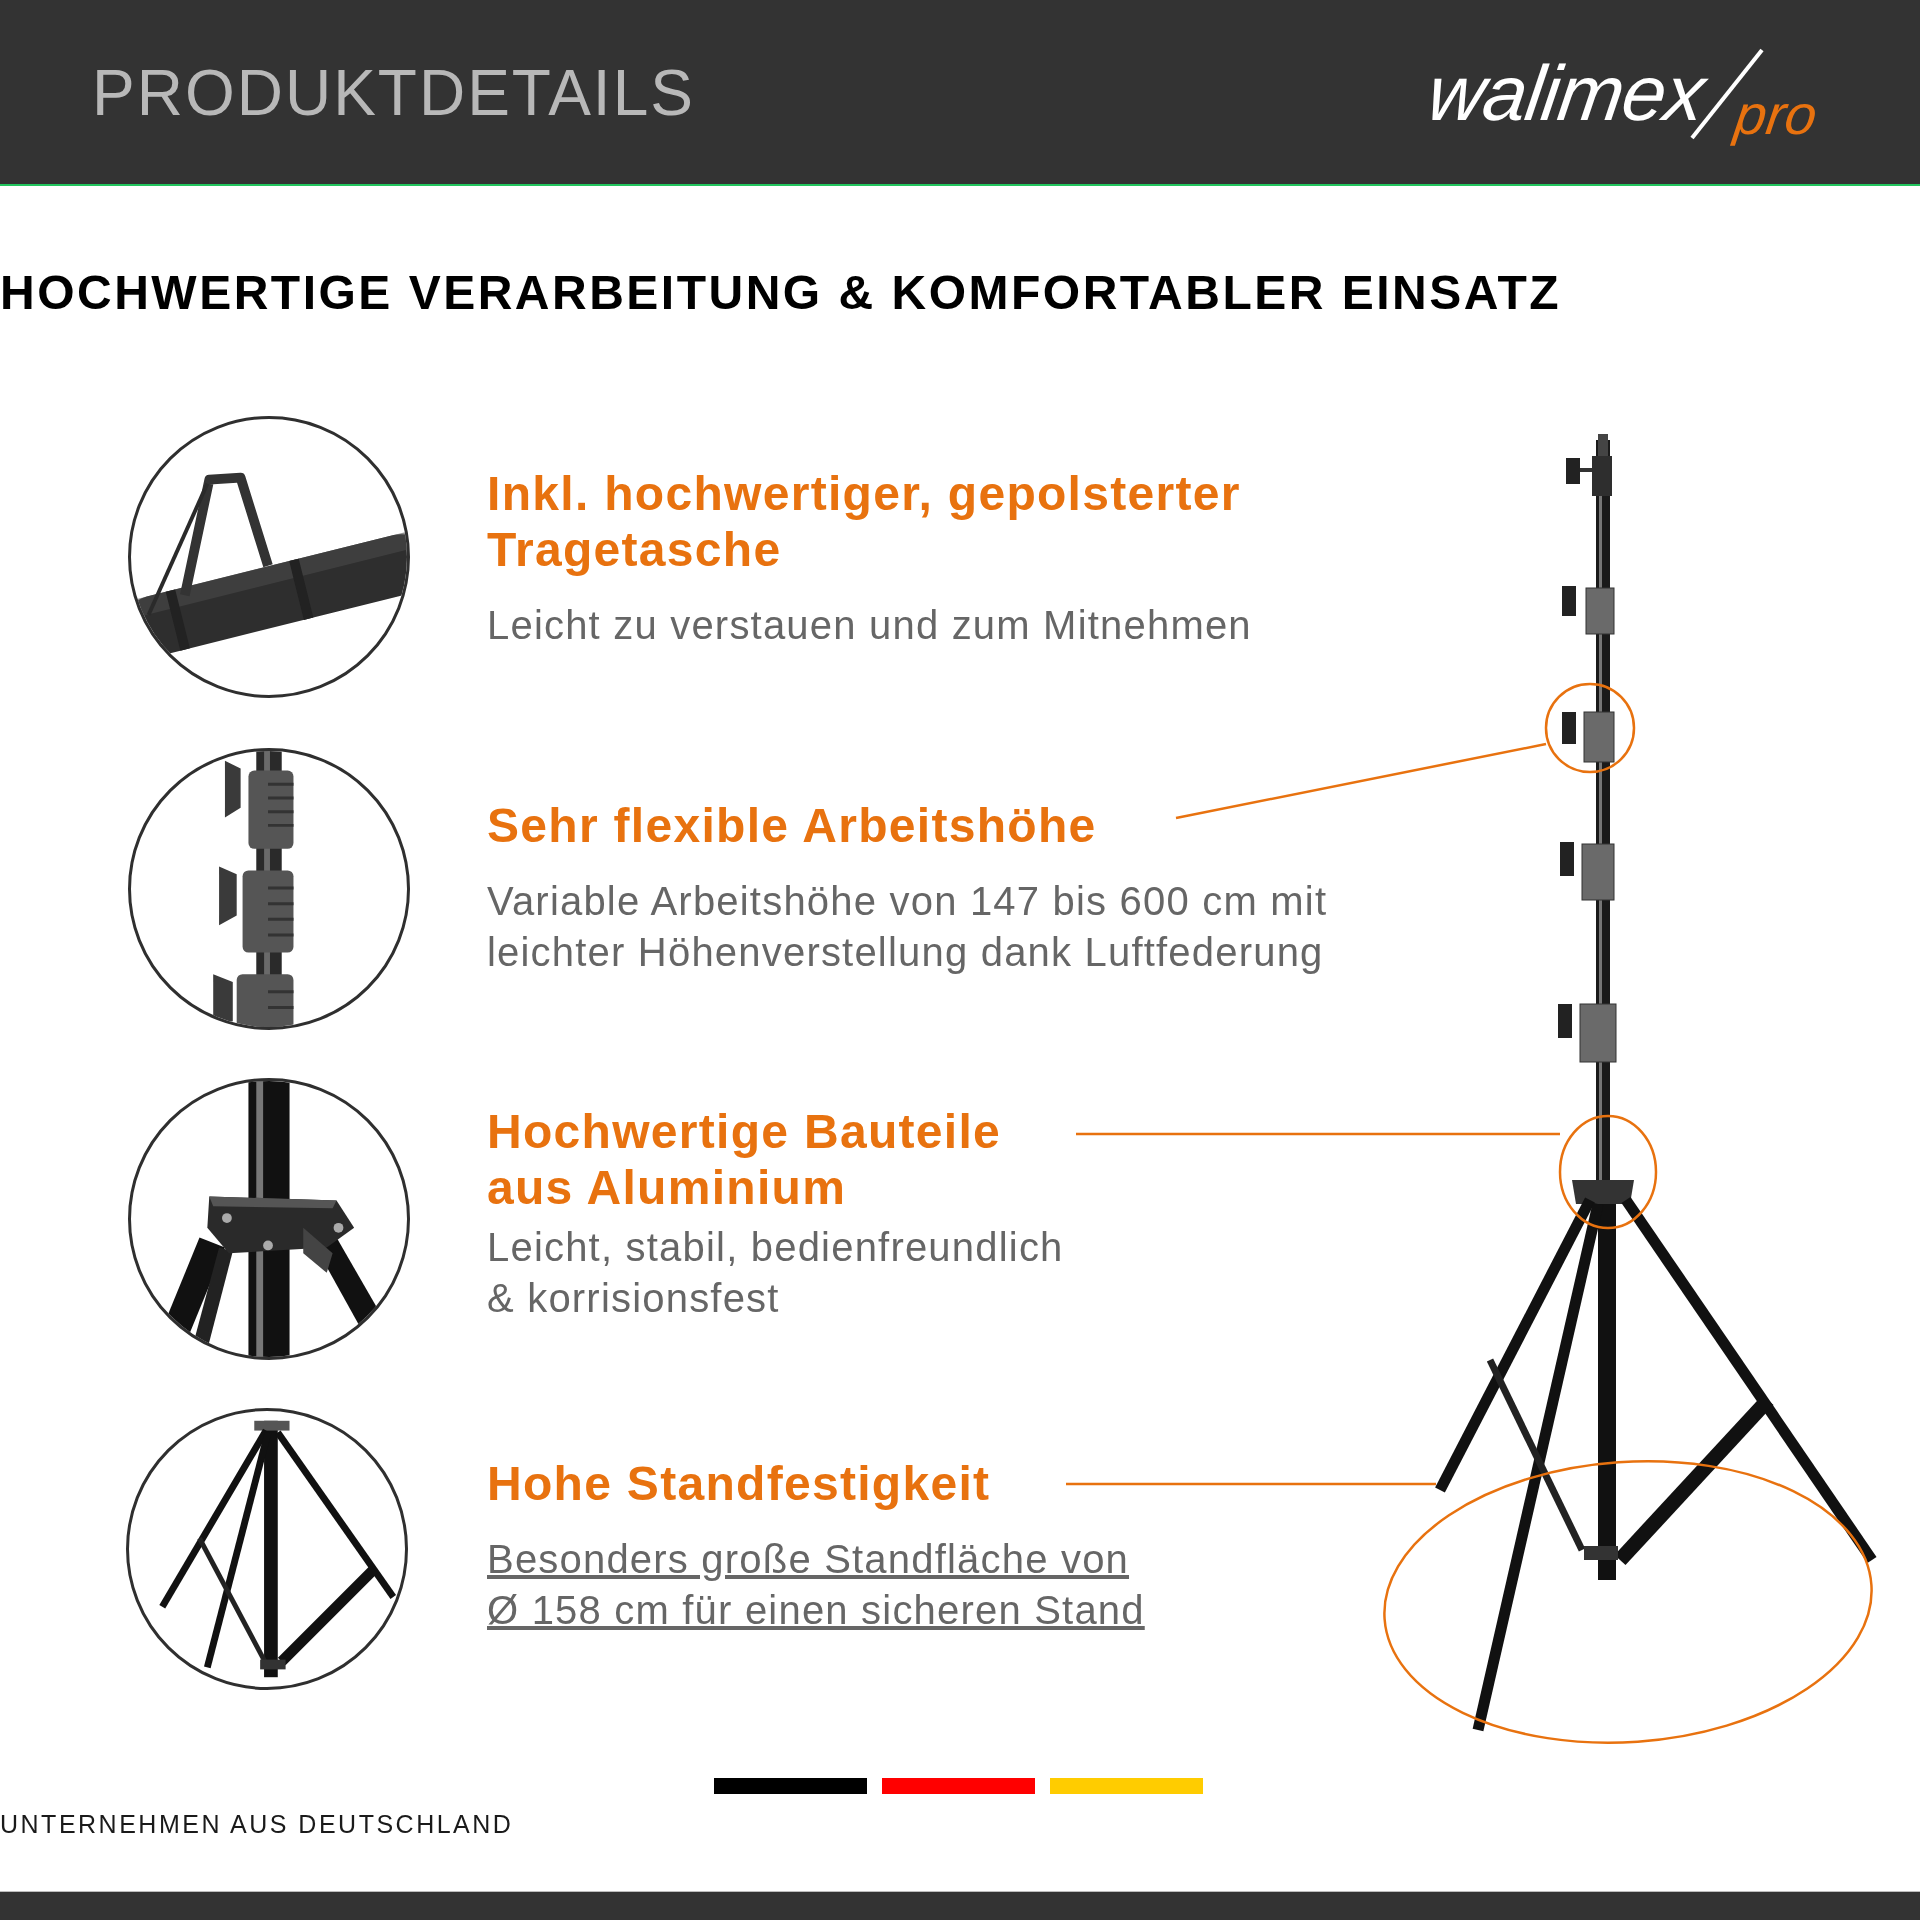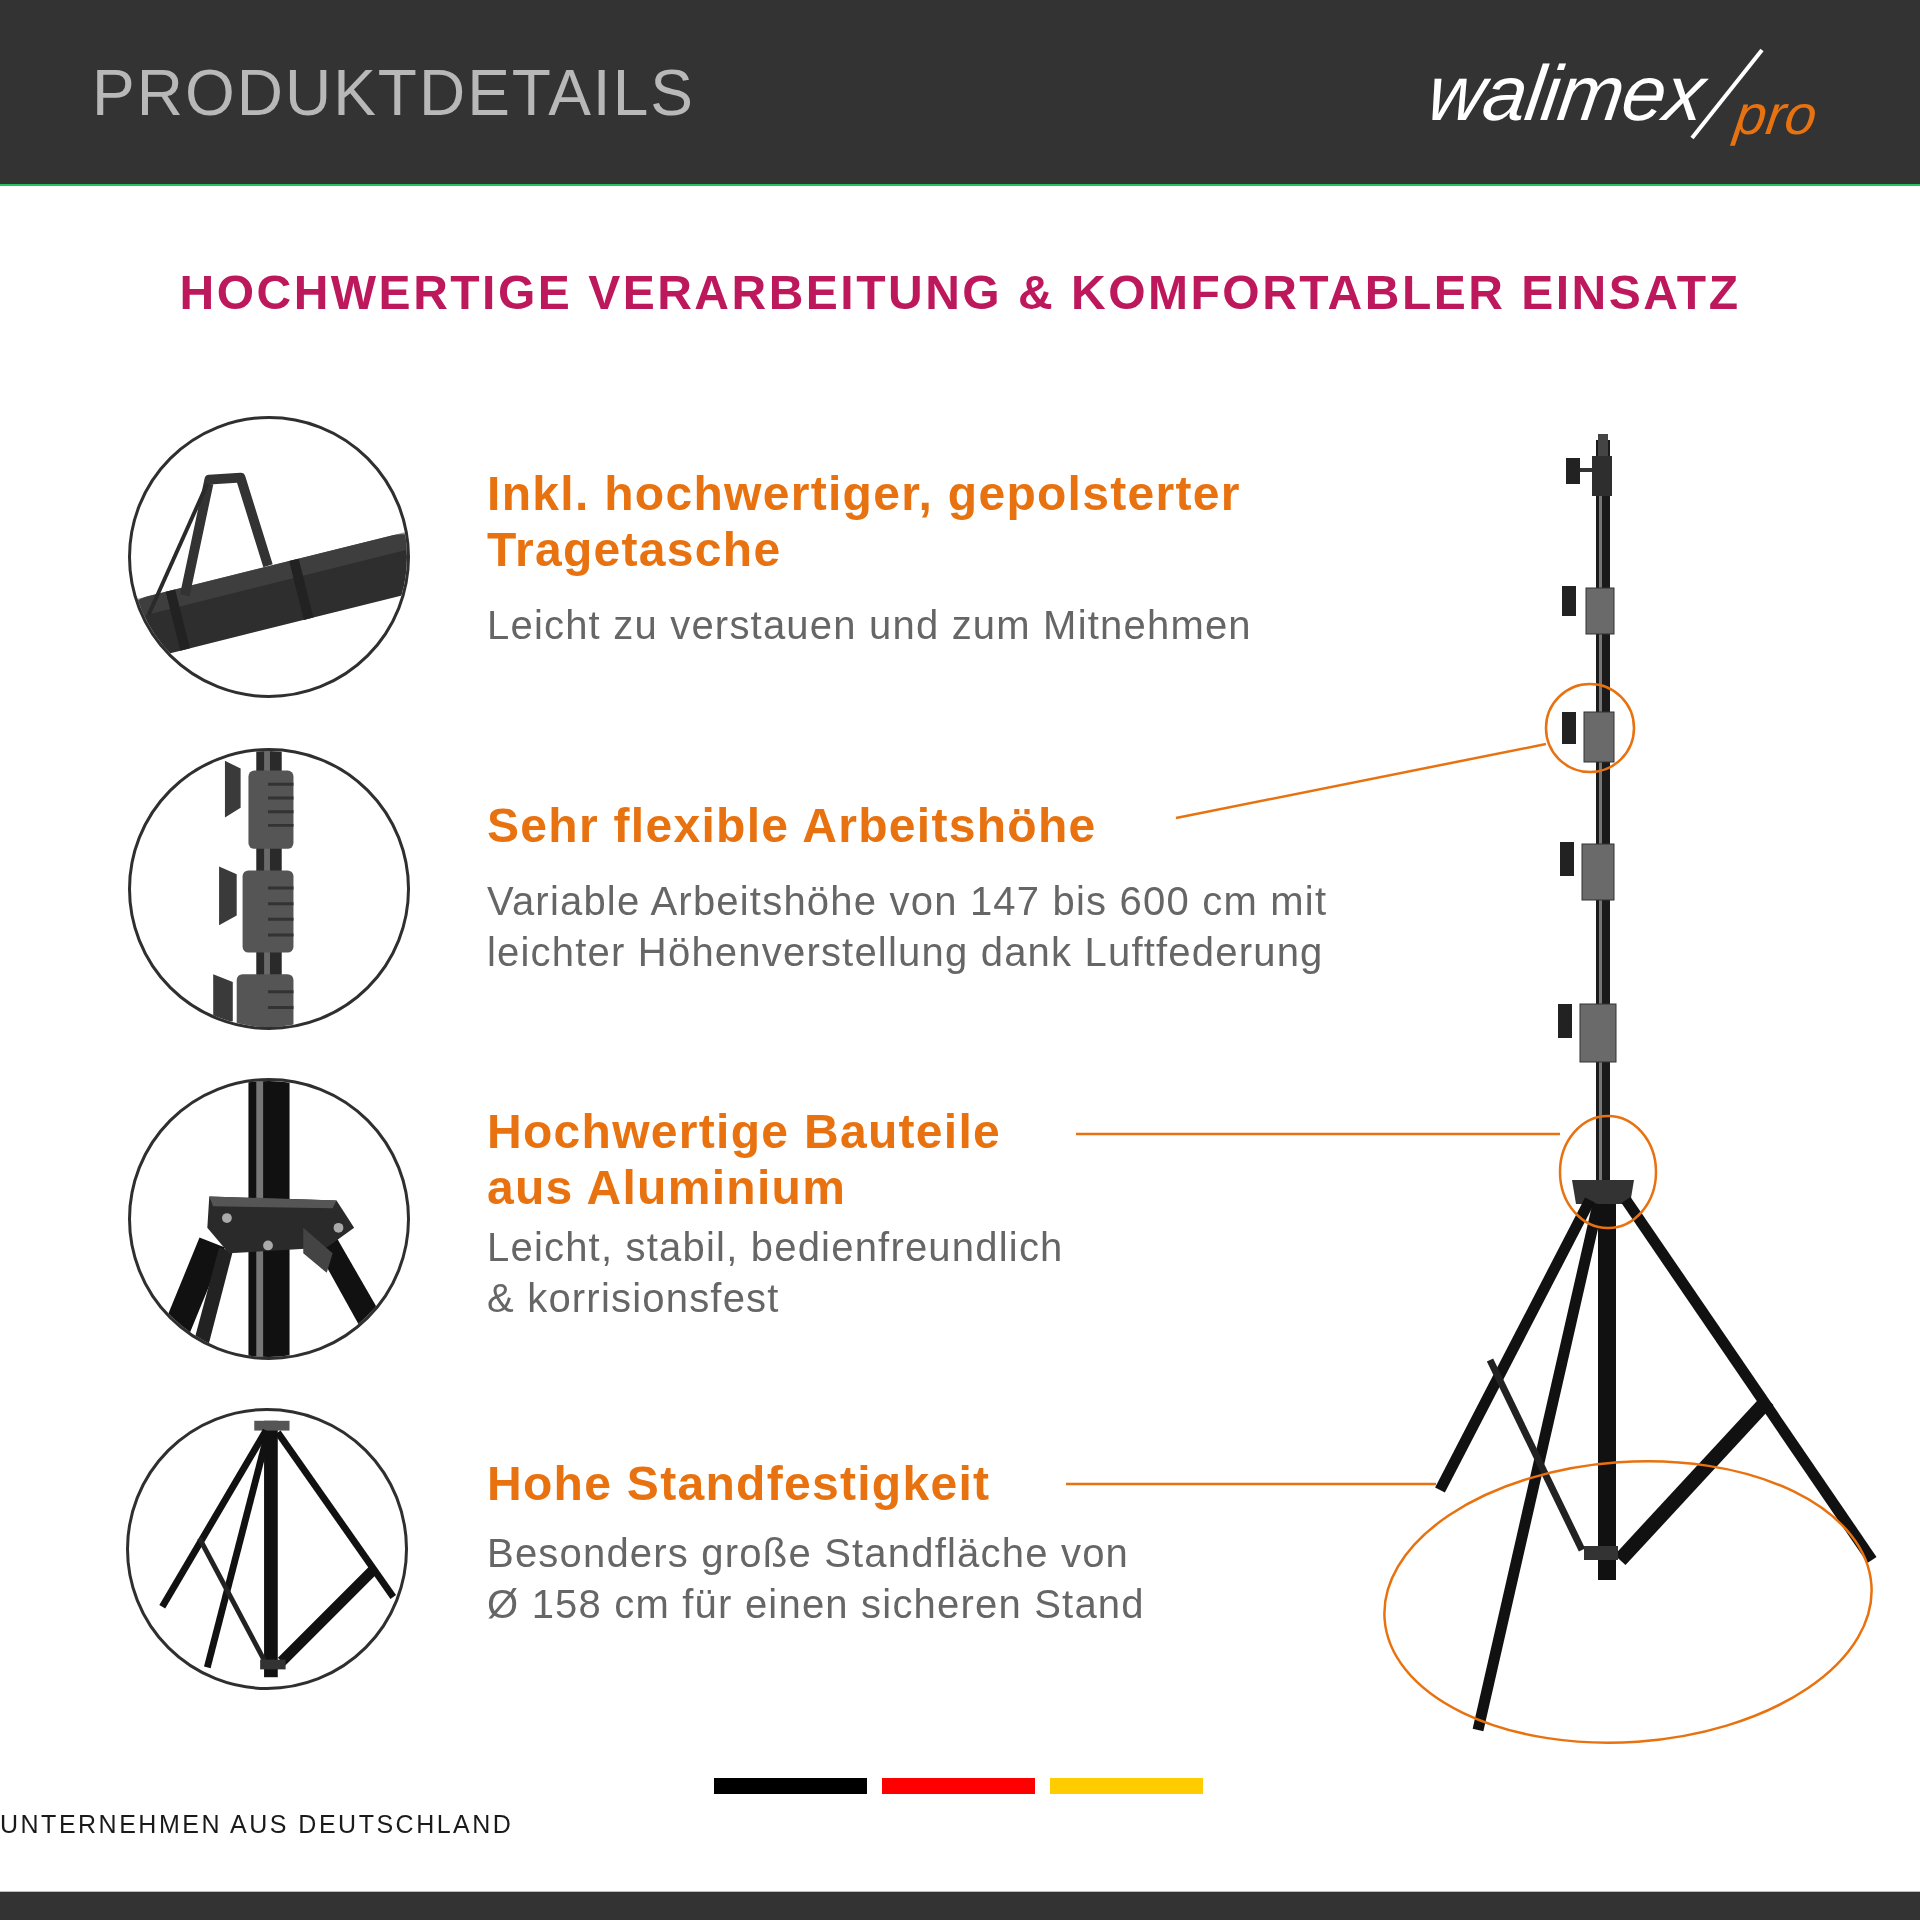--- a/index.html
+++ b/index.html
@@ -12,22 +12,22 @@
     border-bottom: 2px solid #22c55e;
   }
   .header-title {
     position: absolute; left: 92px; top: 56px;
     font-size: 64px; color: #b8b8b8; letter-spacing: 2px;
     font-family: "Liberation Sans", sans-serif;
   }
   .logo { position: absolute; left: 1430px; top: 42px; width: 420px; height: 110px; }
 
   .main-heading {
-    position: absolute; left: 0; top: 265px; width: 1920px; text-align: center;
-    font-size: 48px; font-weight: bold; color: #be185d; letter-spacing: 2.5px;
+    position: absolute; left: 0; top: 265px; width: 1920px; text-align: left;
+    font-size: 48px; font-weight: bold; color: #000000; letter-spacing: 2.5px;
     font-family: "Liberation Sans", sans-serif;
   }
 
   .thumb {
     position: absolute; width: 282px; height: 282px; border-radius: 50%;
     border: 3px solid #2f2f2f; overflow: hidden; background: #ffffff;
   }
   .thumb svg { width: 100%; height: 100%; display: block; }
 
   .feature { position: absolute; left: 487px; }
@@ -168,21 +168,21 @@
   <div class="feature-desc" style="margin-top:6px;">
     <div>Leicht, stabil, bedienfreundlich</div>
     <div>&amp; korrisionsfest</div>
   </div>
 </div>
 
 <div class="feature" style="top:1456px;">
   <div class="feature-title">
     <div>Hohe Standfestigkeit</div>
   </div>
-  <div class="feature-desc" style="margin-top:16px;">
+  <div class="feature-desc" style="margin-top:22px;text-decoration:underline;">
     <div>Besonders große Standfläche von</div>
     <div>Ø 158 cm für einen sicheren Stand</div>
   </div>
 </div>
 
 <svg class="tripod" viewBox="0 0 1920 1920">
 
   <rect x="1596" y="440" width="14" height="760" fill="#1a1a1a"></rect>
   <rect x="1599" y="440" width="3" height="760" fill="#777"></rect>
   <rect x="1598" y="1180" width="18" height="400" fill="#111"></rect>

